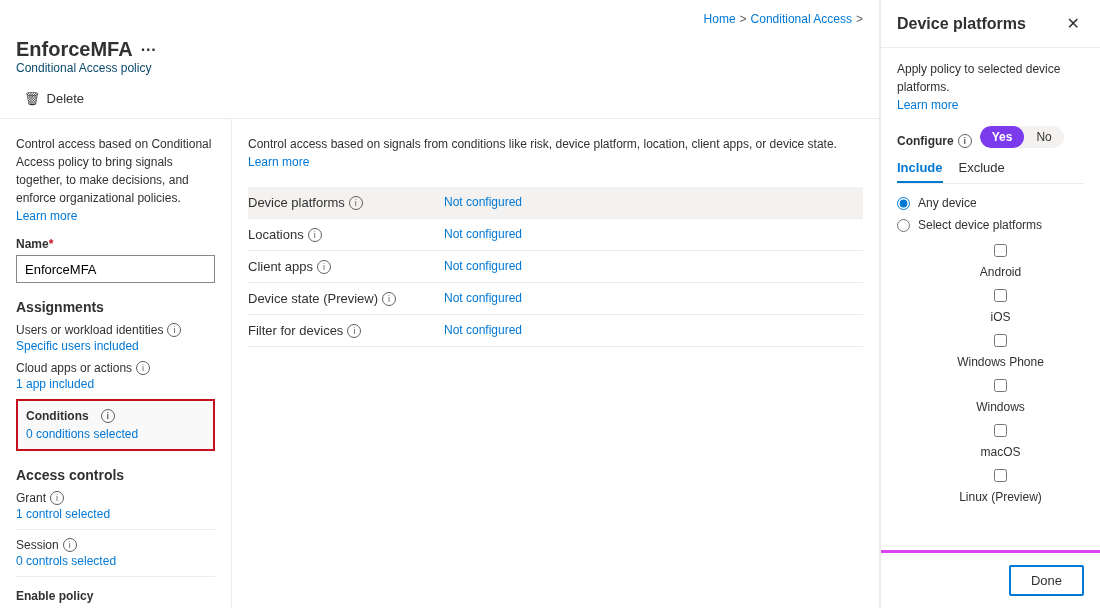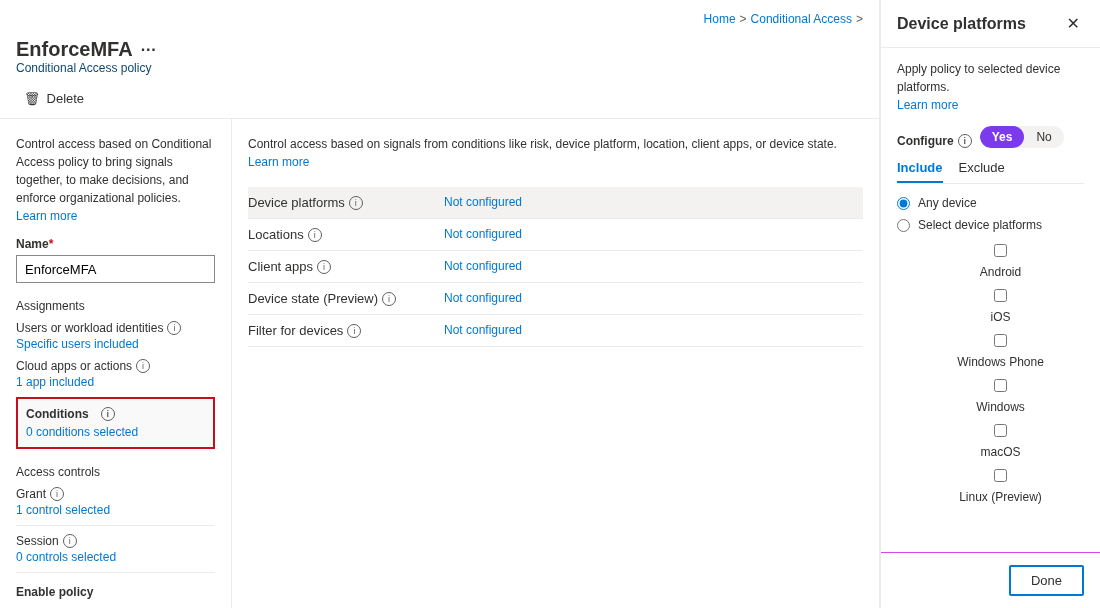--- a/index.html
+++ b/index.html
@@ -97,22 +97,22 @@
 
     .text-input {
       width: 100%;
       border: 1px solid #8a8886;
       padding: 4px 8px;
       font-size: 13px;
       height: 28px;
     }
 
     .section-title {
-      font-size: 12px;
-      font-weight: 400;
+      font-size: 14px;
+      font-weight: 700;
       margin-top: 16px;
       margin-bottom: 8px;
     }
 
     .assignment-item {
       margin-bottom: 8px;
     }
     .assignment-label {
       font-size: 12px;
       color: #323130;
@@ -308,21 +308,21 @@
       gap: 8px;
       margin-bottom: 10px;
       font-size: 12px;
       flex-direction: column;
     }
     .checkbox-item input[type="checkbox"] { accent-color: #0078d4; }
 
     
     .side-panel-footer {
       padding: 12px 16px;
-      border-top: 1px solid #d946ef;
+      border-top: 3px solid #d946ef;
       display: flex;
       justify-content: flex-end;
     }
     .btn-done {
       background: #fff;
       color: #323130;
       border: 2px solid #0078d4;
       padding: 6px 20px;
       font-size: 13px;
       cursor: pointer;

